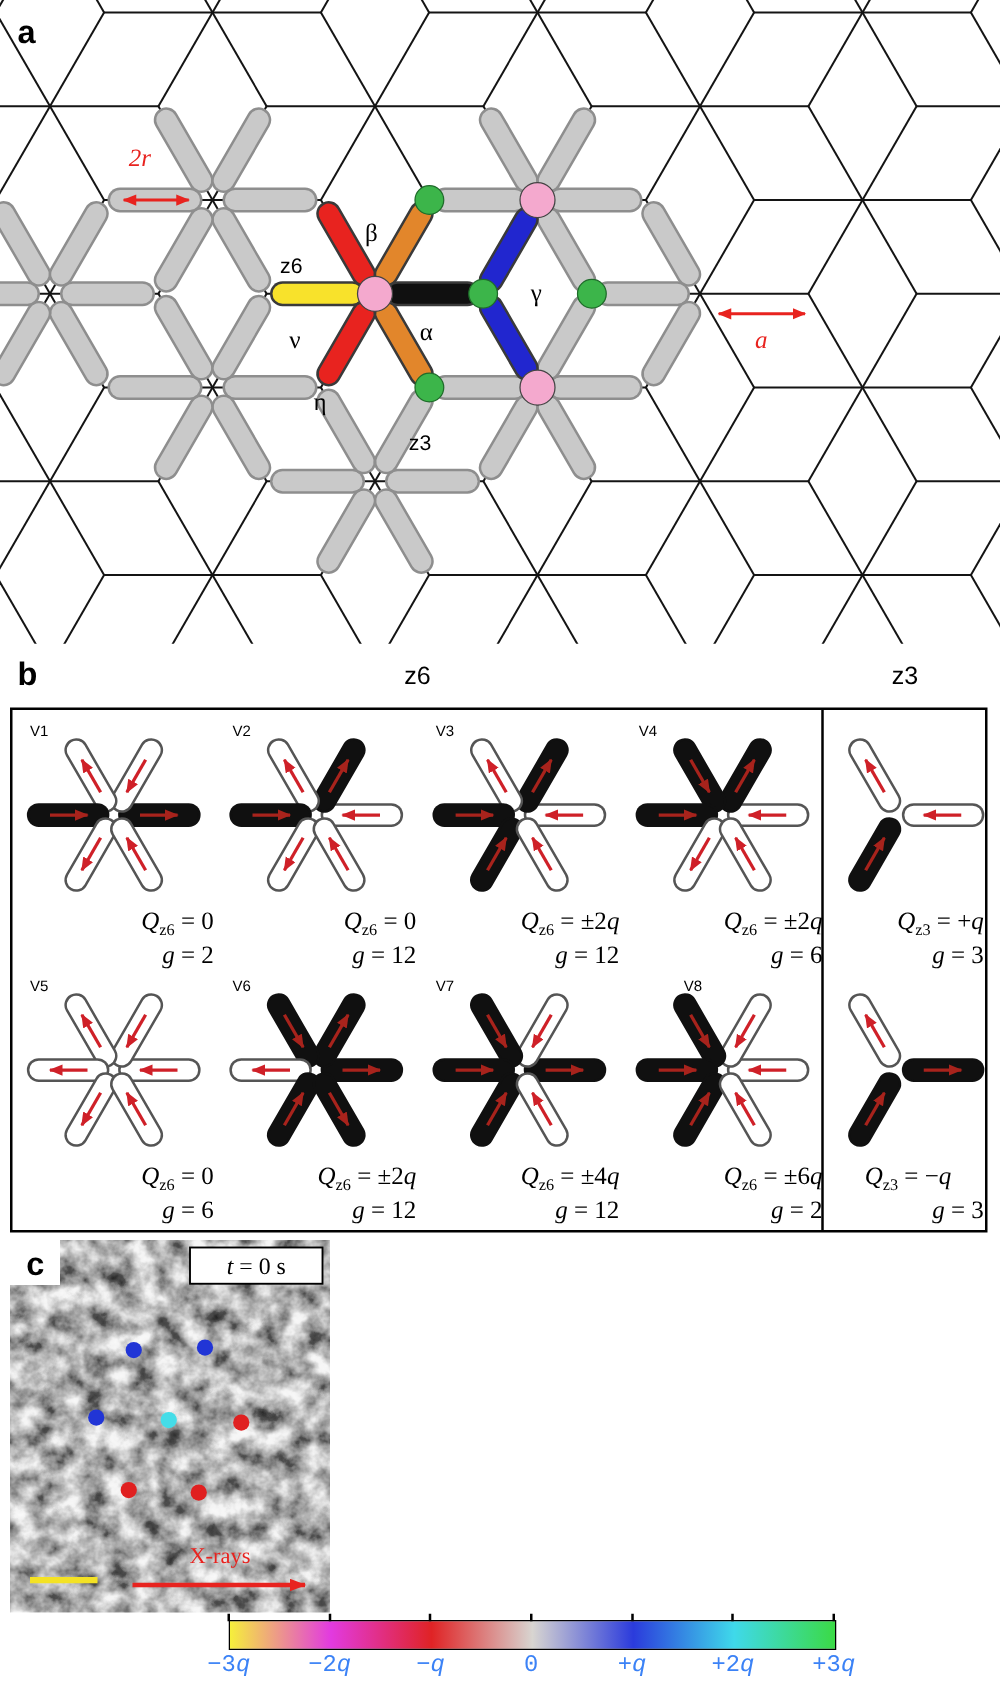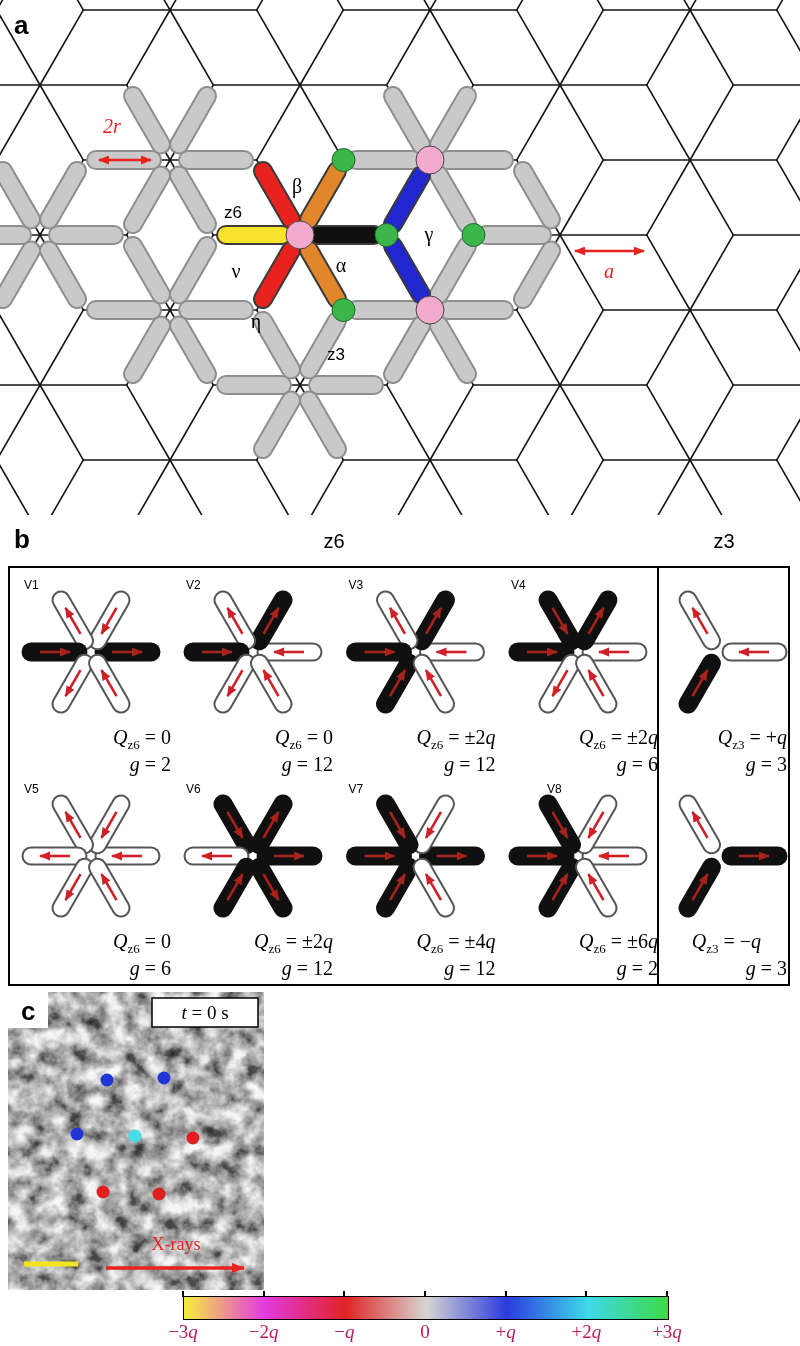--- a/index.html
+++ b/index.html
@@ -6,22 +6,22 @@
   #page{position:relative;width:800px;height:1346px;background:#fff;overflow:hidden;
         font-family:"Liberation Sans",sans-serif;color:#000}
   .abs{position:absolute}
   .panel-label{font-size:26px;font-weight:700;font-family:"Liberation Sans",sans-serif}
   .hdr{font-size:20px;font-family:"Liberation Sans",sans-serif;text-align:center;width:48px}
   .vlabel{font-size:12px;font-family:Liberation Sans, sans-serif}
   .qgline{font-family:"Liberation Serif",serif;font-size:20px;height:26px;line-height:26px;text-align:right;white-space:nowrap}
   .qgline sub{font-size:13px}
   #pb-box{border:2px solid #000}
   .cb-tick{position:absolute;width:2px;height:6px;background:#000;transform:translateX(-1px)}
-  .cb-lab{position:absolute;transform:translateX(-50%);font-family:Liberation Serif, serif;
-          font-size:19px;color:#be185d;white-space:nowrap}
+  .cb-lab{position:absolute;transform:translateX(-50%);font-family:Liberation Mono, monospace;
+          font-size:19px;color:#3b82f6;white-space:nowrap}
 </style>
 </head>
 <body>
 
 <div id="page">
 
   <svg id="svg-a" class="abs" style="left:0;top:0" width="800" height="515" viewBox="0 0 800 515">
     <defs>
       <marker id="ahAe" markerUnits="userSpaceOnUse" markerWidth="12" markerHeight="10" refX="10" refY="4.5" orient="auto">
         <path d="M0,0 L11,4.5 L0,9 z" fill="#e8231f"></path>

